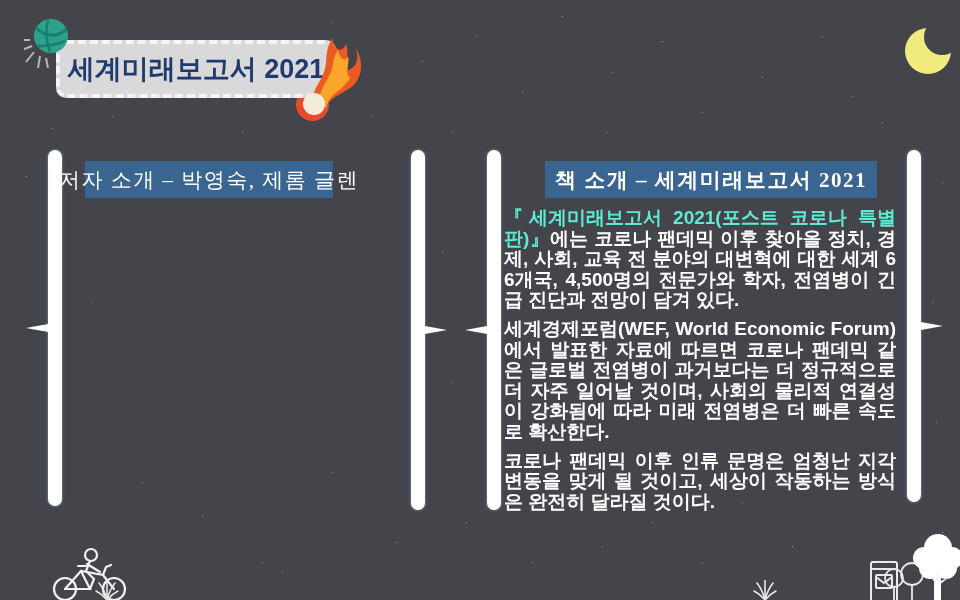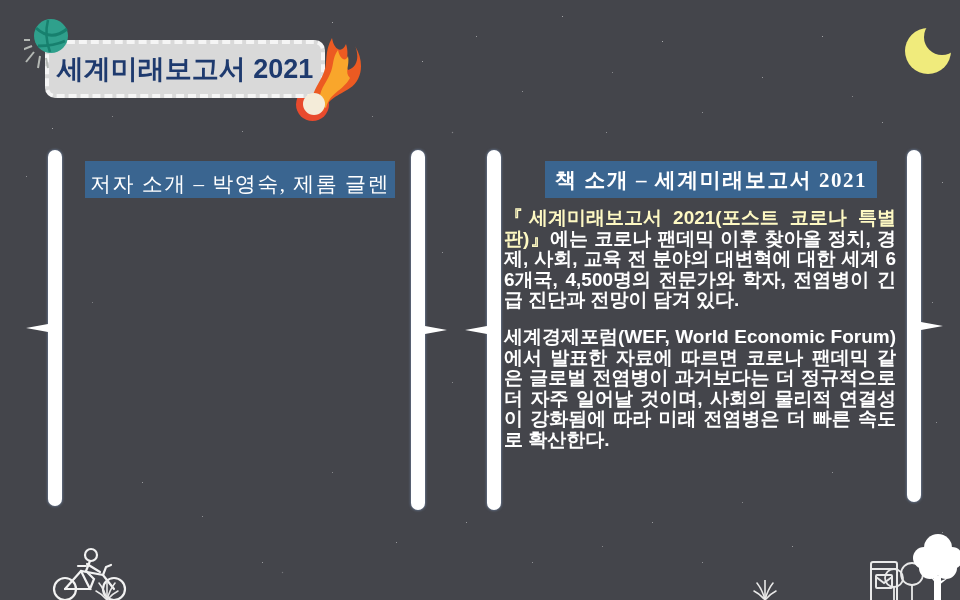--- a/index.html
+++ b/index.html
@@ -29,21 +29,21 @@
       532px 562px 0 rgba(255,255,255,.4), 602px 546px 0 rgba(255,255,255,.35),
       652px 522px 0 rgba(255,255,255,.45), 702px 562px 0 rgba(255,255,255,.4),
       742px 502px 0 rgba(255,255,255,.35), 792px 546px 0 rgba(255,255,255,.45),
       832px 472px 0 rgba(255,255,255,.4), 932px 302px 0 rgba(255,255,255,.4),
       942px 182px 0 rgba(255,255,255,.45), 936px 422px 0 rgba(255,255,255,.4),
       452px 132px 1px rgba(255,255,255,.5), 282px 572px 1px rgba(255,255,255,.4),
       702px 262px 0 rgba(255,255,255,.25), 942px 532px 0 rgba(255,255,255,.4);
   }
   
   .title-box {
-    position:absolute; left:45px; top:40px; width:280px; height:58px;
+    position:absolute; left:56px; top:40px; width:280px; height:58px;
     background:#d9d9d9; border:4px dashed #f5f5f5; border-radius:10px;
     display:flex; align-items:center; justify-content:center; z-index:3;
   }
   .title-box .title {
     color:#1e3a6e; font-size:27px; font-weight:800; letter-spacing:0px;
     font-family:"Liberation Sans", sans-serif;
   }
   .planet { position:absolute; left:24px; top:14px; z-index:4; }
   .comet  { position:absolute; left:292px; top:26px; z-index:4; }
   .comet-ball { position:absolute; left:296px; top:88px; width:33px; height:33px;
@@ -60,30 +60,30 @@
   .b2 { left:411px; top:150px; height:360px; }
   .b3 { left:487px; top:150px; height:360px; }
   .b4 { left:907px; top:150px; height:352px; }
   
   .col-header {
     position:absolute; height:37px; background:#3a6590;
     display:flex; align-items:center; justify-content:center;
     color:#ffffff; font-family:"Liberation Serif", serif; font-size:21px;
     letter-spacing:1.5px; white-space:nowrap;
   }
-  .lh { left:85px; top:161px; width:310px;align-items:flex-end; }
+  .lh { left:85px; top:161px; width:248px; }
   .rh { left:545px; top:161px; width:332px;font-weight:bold; }
   
   .body-text { position:absolute; color:#ffffff; font-weight:bold;
     text-align:justify; word-break:break-all; text-align-last:left; }
   .left-body { left:68px; top:226px; width:344px; font-size:23px; line-height:26.5px; }
   .left-body p + p { margin-top:20px; }
   .right-body { left:504px; top:208px; width:392px; font-size:19px; line-height:20.6px; }
-  .right-body p + p { margin-top:16px; }
-  .hl { color:#fef9c3; }
+  .right-body p + p { margin-top:8px; }
+  .hl { color:#5eead4; }
   
   .deco { position:absolute; }
   .bicycle { left:50px; top:546px; }
   .grass1 { left:94px; top:580px; }
   .grass2 { left:752px; top:580px; }
   .mailbox { left:868px; top:560px; }
   .trees { left:880px; top:530px; }
 </style>
 </head>
 <body>
@@ -143,20 +143,21 @@
   <div class="col-header lh">
     <span>저자 소개 – 박영숙, 제롬 글렌</span>
   </div>
 
   <div class="col-header rh">
     <span>책 소개 – 세계미래보고서 2021</span>
   </div>
   <div class="body-text right-body">
     <p><span class="hl">『세계미래보고서 2021(포스트 코로나 특별판)』</span><span>에는 코로나 팬데믹 이후 찾아올 정치, 경제, 사회, 교육 전 분야의 대변혁에 대한 세계 66개국, 4,500명의 전문가와 학자, 전염병이 긴급 진단과 전망이 담겨 있다.</span></p>
     <p>세계경제포럼(WEF, World Economic Forum)에서 발표한 자료에 따르면 코로나 팬데믹 같은 글로벌 전염병이 과거보다는 더 정규적으로 더 자주 일어날 것이며, 사회의 물리적 연결성이 강화됨에 따라 미래 전염병은 더 빠른 속도로 확산한다.</p>
+    <p>코로나 팬데믹 이후 인류 문명은 엄청난 지각변동을 맞게 될 것이고, 세상이 작동하는 방식은 완전히 달라질 것이다.</p>
   </div>
 
   <svg class="deco bicycle" width="80" height="56" viewBox="0 0 80 56">
     <g stroke="#f2f2f2" stroke-width="2.2" fill="none" stroke-linecap="round">
       <circle cx="15" cy="43" r="11"></circle>
       <circle cx="64" cy="43" r="11"></circle>
       <path d="M15 43 L31 25 L53 29 L64 43"></path>
       <path d="M31 25 L40 43 L15 43"></path>
       <path d="M28 20 L36 20"></path>
       <path d="M53 29 L56 21 L61 19"></path>

